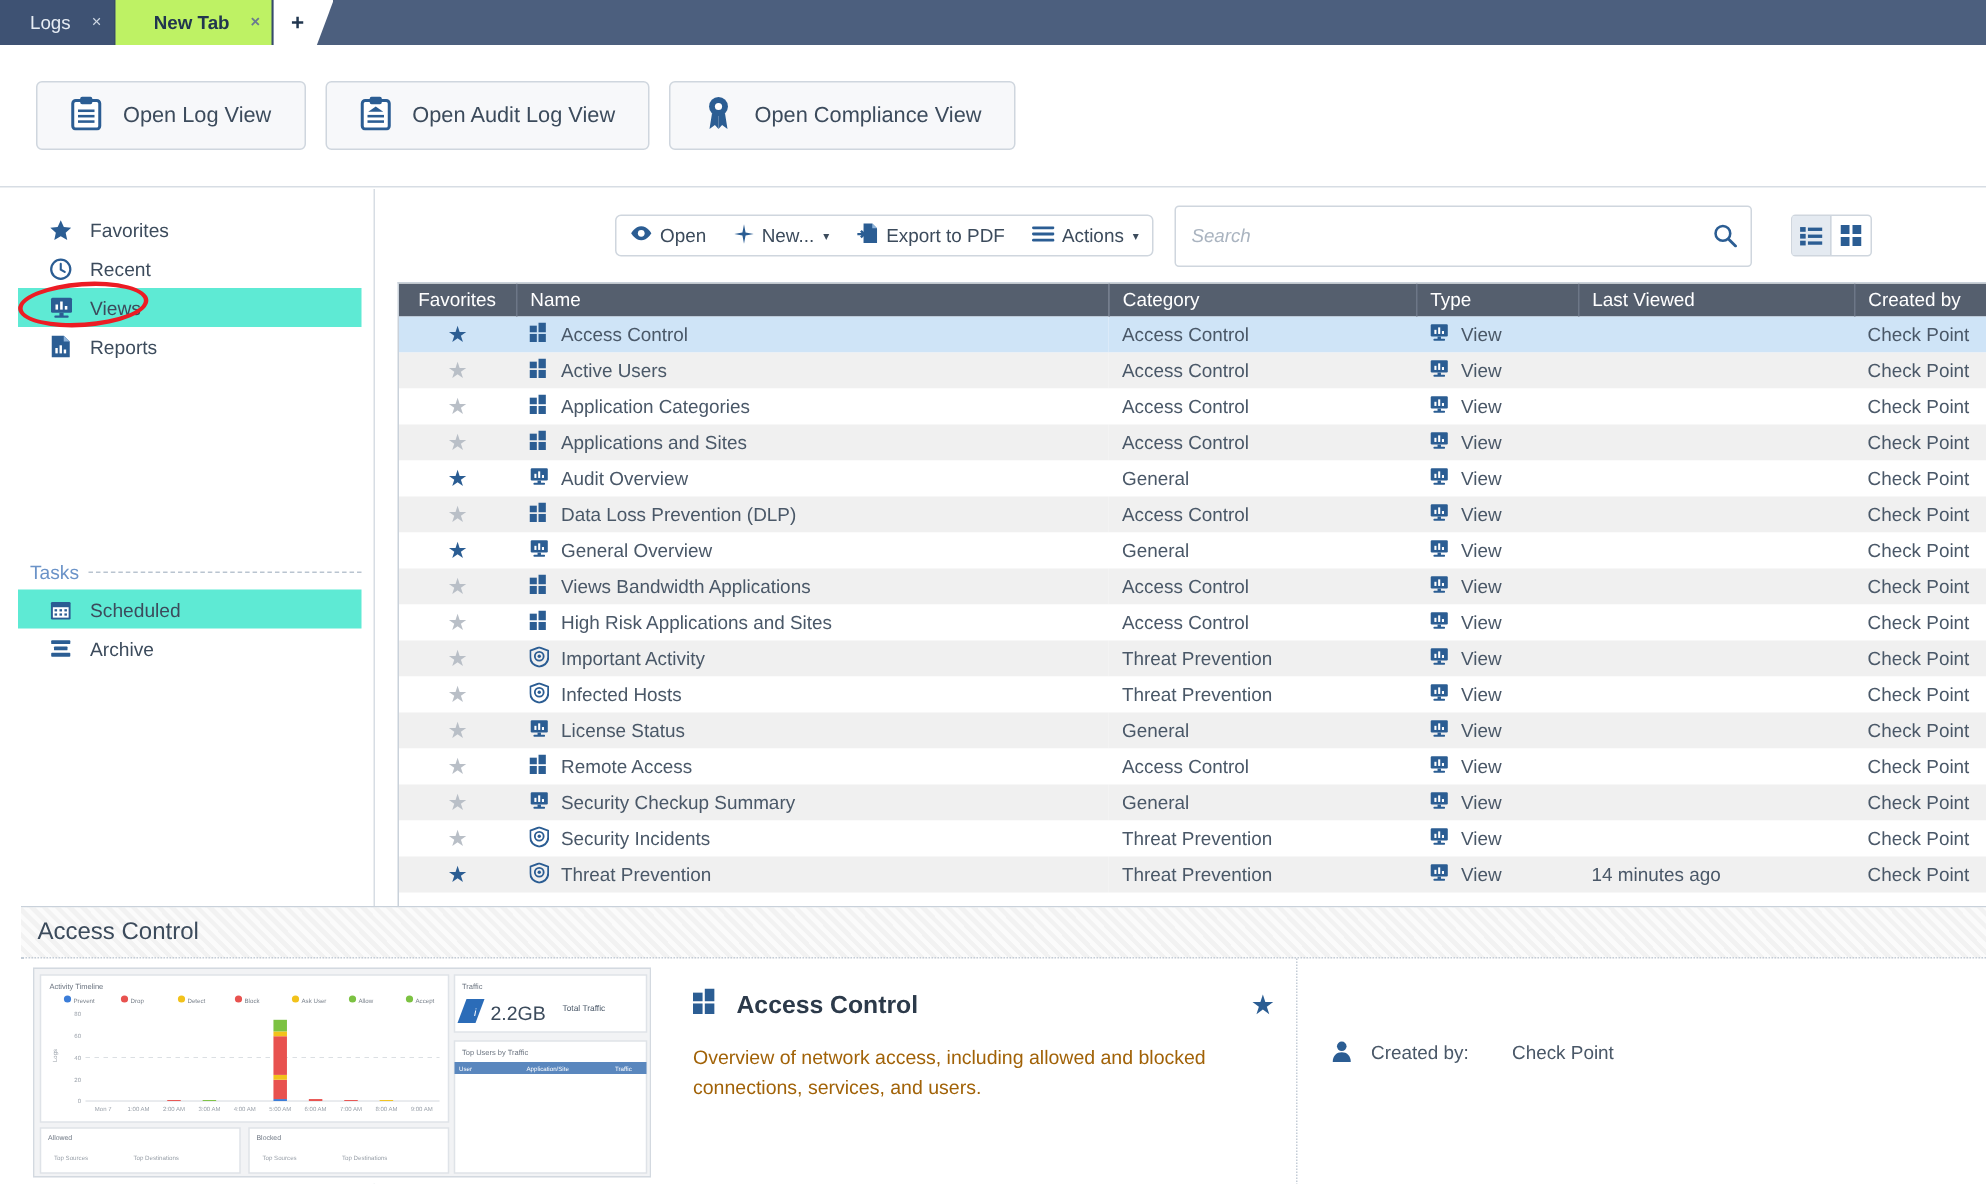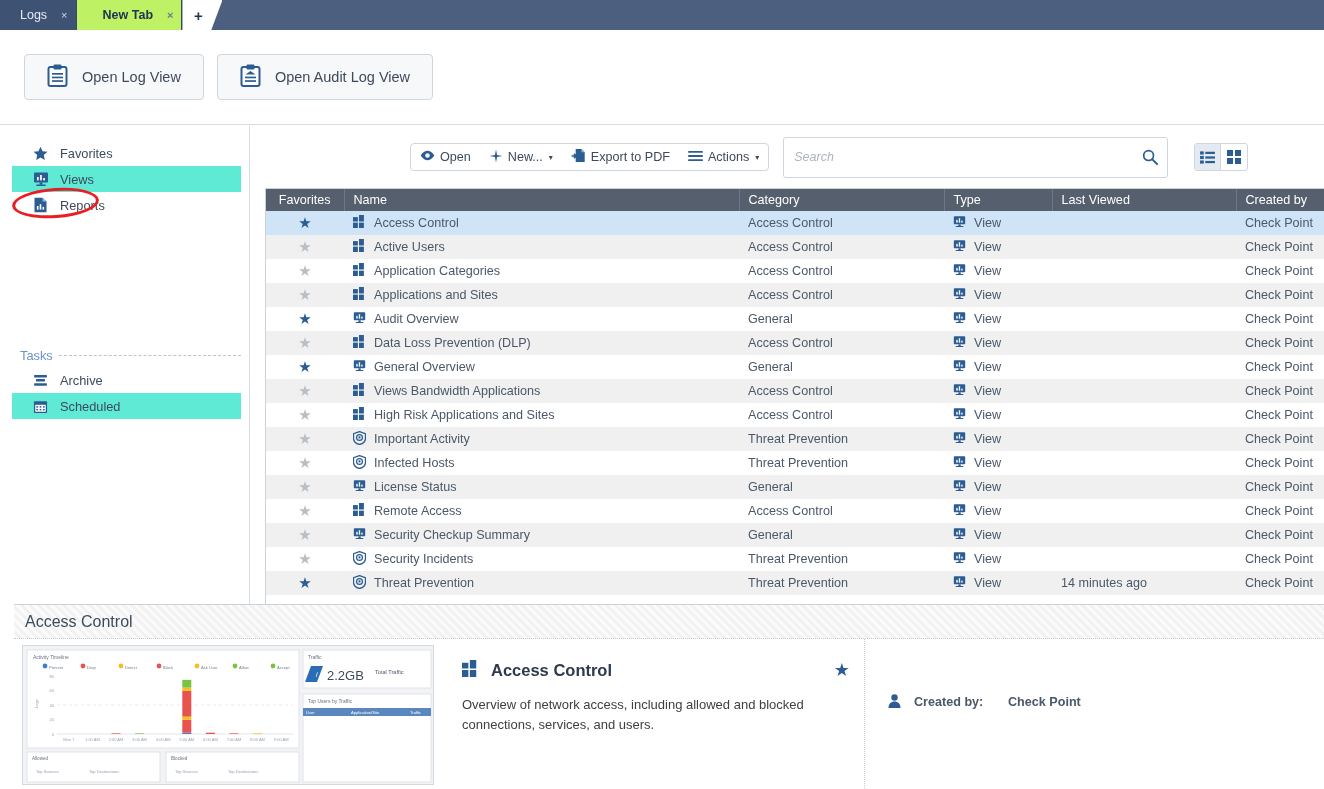--- a/index.html
+++ b/index.html
@@ -221,26 +221,26 @@
     background: #f6f7f9;
     position: relative; overflow: hidden;
   }
   .thumb-inner { position:absolute; inset:0; }
   .desc {
     flex: 1; padding: 20px 0 0 28px; max-width: 430px;
   }
   .desc-head { display: flex; align-items: center; gap: 12px; }
   .desc-title { font-size: 16.5px; color: #2c3a4a; font-weight: bold; }
   .desc-star { margin-left: auto; color: #2b5d93; font-size: 18px; padding-right: 14px;}
-  .desc-text { margin-top: 14px; font-size: 13px; color: #404040; line-height: 1.5; }
+  .desc-text { margin-top: 14px; font-size: 13px; color: #a16207; line-height: 1.5; }
   .meta {
     width: 230px; padding: 48px 0 0 22px;
     border-left: 1px dotted #c3ccd6;
   }
-  .meta-row { display: flex; align-items: center; gap: 12px; height: 30px; font-size: 12.6px; color: #4a5868; font-weight: bold; }
+  .meta-row { display: flex; align-items: center; gap: 12px; height: 30px; font-size: 12.6px; color: #4a5868; }
   .meta-label { width: 82px; }
   .meta-val { color:#4a5868; }
 </style>
 </head>
 <body>
 
 <div class="tabbar">
   <div class="tab">
     <span class="tab-label">Logs</span>
     <span class="tab-close">×</span>
@@ -275,33 +275,53 @@
         <rect x="1.5" y="3" width="18" height="19" rx="2" fill="#fff" stroke="#2b5d93" stroke-width="2"></rect>
         <rect x="6.5" y="0.5" width="8" height="5" rx="1.2" fill="#2b5d93"></rect>
         <path d="M5.5 10.5 L10.5 7 L15.5 10.5 Z" fill="#2b5d93"></path>
         <rect x="5" y="12.6" width="11" height="1.7" fill="#2b5d93"></rect>
         <rect x="5" y="16.2" width="11" height="1.7" fill="#2b5d93"></rect>
       </svg>
     </span>
     <span>Open Audit Log View</span>
   </div>
 
+  <div class="bigbtn">
+    <span>
+      <svg width="20" height="23" viewBox="0 0 20 23">
+        <circle cx="10" cy="7" r="6.3" fill="#2b5d93"></circle>
+        <circle cx="10" cy="7" r="2.4" fill="#ffffff"></circle>
+        <path d="M5.6 12 L4 22 L7.6 19.4 L10 22 L10 12 Z" fill="#2b5d93"></path>
+        <path d="M14.4 12 L16 22 L12.4 19.4 L10 22 L10 12 Z" fill="#2b5d93"></path>
+      </svg>
+    </span>
+    <span>Open Compliance View</span>
+  </div>
 </div>
 
 <div class="sidebar">
 
   <div class="side-item">
     <span class="side-icon">
       <svg width="15" height="15" viewBox="0 0 16 16">
           <path d="M8 0.8 10.2 5.6 15.4 6.2 11.5 9.7 12.6 14.9 8 12.2 3.4 14.9 4.5 9.7 0.6 6.2 5.8 5.6Z" fill="#2b5d93"></path>
         </svg>
     </span>
     <span>Favorites</span>
   </div>
 
+  <div class="side-item">
+    <span class="side-icon">
+      <svg width="15" height="15" viewBox="0 0 16 16">
+        <circle cx="8" cy="8" r="6.8" fill="none" stroke="#2b5d93" stroke-width="1.6"></circle>
+        <path d="M8 4.2 V8.3 L10.8 9.9" fill="none" stroke="#2b5d93" stroke-width="1.5" stroke-linecap="round"></path>
+      </svg>
+    </span>
+    <span>Recent</span>
+  </div>
 
   <div class="side-item sel">
     <span class="side-icon">
       <svg width="16" height="16" viewBox="0 0 16 16">
         <rect x="1" y="1.5" width="14" height="10" rx="1" fill="#2b5d93"></rect>
         <rect x="4" y="6" width="1.7" height="3.4" fill="#fff"></rect>
         <rect x="7.1" y="4" width="1.7" height="5.4" fill="#fff"></rect>
         <rect x="10.2" y="7" width="1.7" height="2.4" fill="#fff"></rect>
         <rect x="6.6" y="11.5" width="2.8" height="2.2" fill="#2b5d93"></rect>
         <rect x="3.2" y="13.4" width="9.6" height="1.5" rx="0.7" fill="#2b5d93"></rect>
@@ -321,47 +341,47 @@
       </svg>
     </span>
     <span>Reports</span>
   </div>
 
   <div style="height:130px"></div>
 
   <div class="tasks-head">
     <span>Tasks</span>
     <span class="tasks-rule"></span>
-  </div>
-
-  <div class="side-item">
-    <span class="side-icon">
-      <svg width="15" height="15" viewBox="0 0 16 16">
-        <rect x="1.2" y="2" width="13.6" height="2.7" rx="0.6" fill="#2b5d93"></rect>
-        <rect x="3.2" y="6.4" width="9.6" height="2.7" rx="0.6" fill="#2b5d93"></rect>
-        <rect x="1.2" y="10.9" width="13.6" height="2.7" rx="0.6" fill="#2b5d93"></rect>
-      </svg>
-    </span>
-    <span>Archive</span>
   </div>
 
   <div class="side-item sel">
     <span class="side-icon">
       <svg width="15" height="15" viewBox="0 0 16 16">
         <rect x="1" y="2.4" width="14" height="12.6" rx="1" fill="#2b5d93"></rect>
         <rect x="2.4" y="6.2" width="11.2" height="7.4" fill="#fff"></rect>
         <rect x="3.6" y="7.6" width="1.8" height="1.6" fill="#2b5d93"></rect>
         <rect x="7.1" y="7.6" width="1.8" height="1.6" fill="#2b5d93"></rect>
         <rect x="10.6" y="7.6" width="1.8" height="1.6" fill="#2b5d93"></rect>
         <rect x="3.6" y="10.6" width="1.8" height="1.6" fill="#2b5d93"></rect>
         <rect x="7.1" y="10.6" width="1.8" height="1.6" fill="#2b5d93"></rect>
         <rect x="10.6" y="10.6" width="1.8" height="1.6" fill="#2b5d93"></rect>
       </svg>
     </span>
     <span>Scheduled</span>
+  </div>
+
+  <div class="side-item">
+    <span class="side-icon">
+      <svg width="15" height="15" viewBox="0 0 16 16">
+        <rect x="1.2" y="2" width="13.6" height="2.7" rx="0.6" fill="#2b5d93"></rect>
+        <rect x="3.2" y="6.4" width="9.6" height="2.7" rx="0.6" fill="#2b5d93"></rect>
+        <rect x="1.2" y="10.9" width="13.6" height="2.7" rx="0.6" fill="#2b5d93"></rect>
+      </svg>
+    </span>
+    <span>Archive</span>
   </div>
 </div>
 
 <div class="annot"></div>
 
 <div class="main">
 
   <div class="toolbar-row">
     <div class="toolgroup">
 

